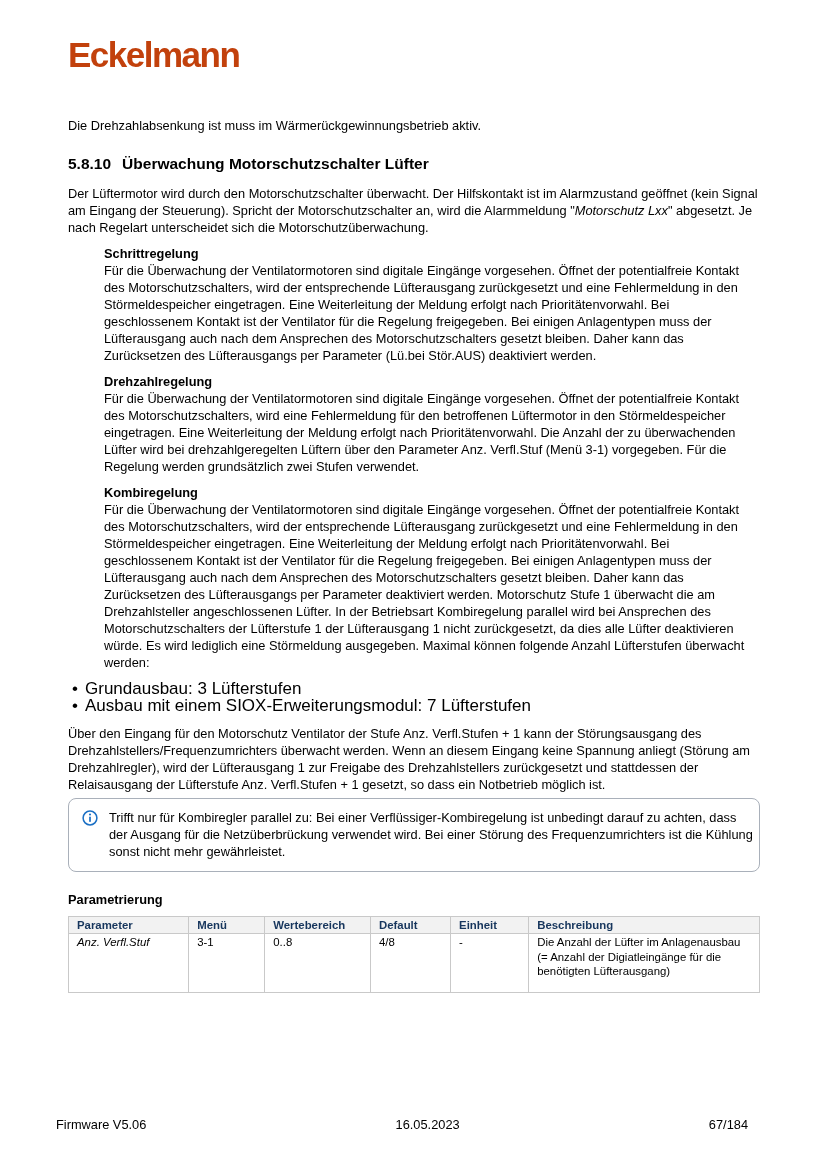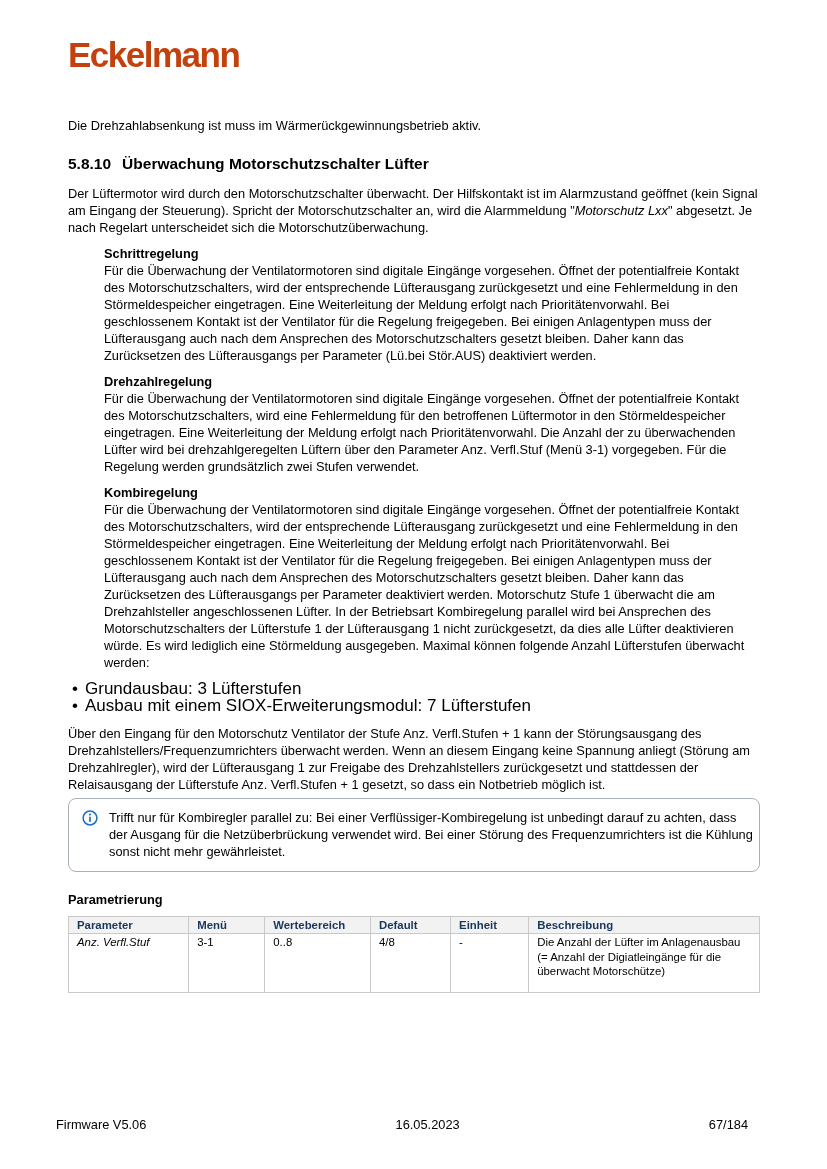--- a/index.html
+++ b/index.html
@@ -150,21 +150,21 @@
         <th>Beschreibung</th>
       </tr>
     </thead>
     <tbody>
       <tr class="data">
         <td class="italic">Anz. Verfl.Stuf</td>
         <td>3-1</td>
         <td>0..8</td>
         <td>4/8</td>
         <td>-</td>
-        <td>Die Anzahl der Lüfter im Anlagenausbau (= Anzahl der Digiatleingänge für die überwacht Motorschütze)</td>
+        <td>Die Anzahl der Lüfter im Anlagenausbau (= Anzahl der Digiatleingänge für die benötigten Lüfterausgang)</td>
       </tr>
     </tbody>
   </table>
 
 </div>
 
 <div class="footer">
   <span>Firmware V5.06</span>
   <span>16.05.2023</span>
   <span>67/184</span>

